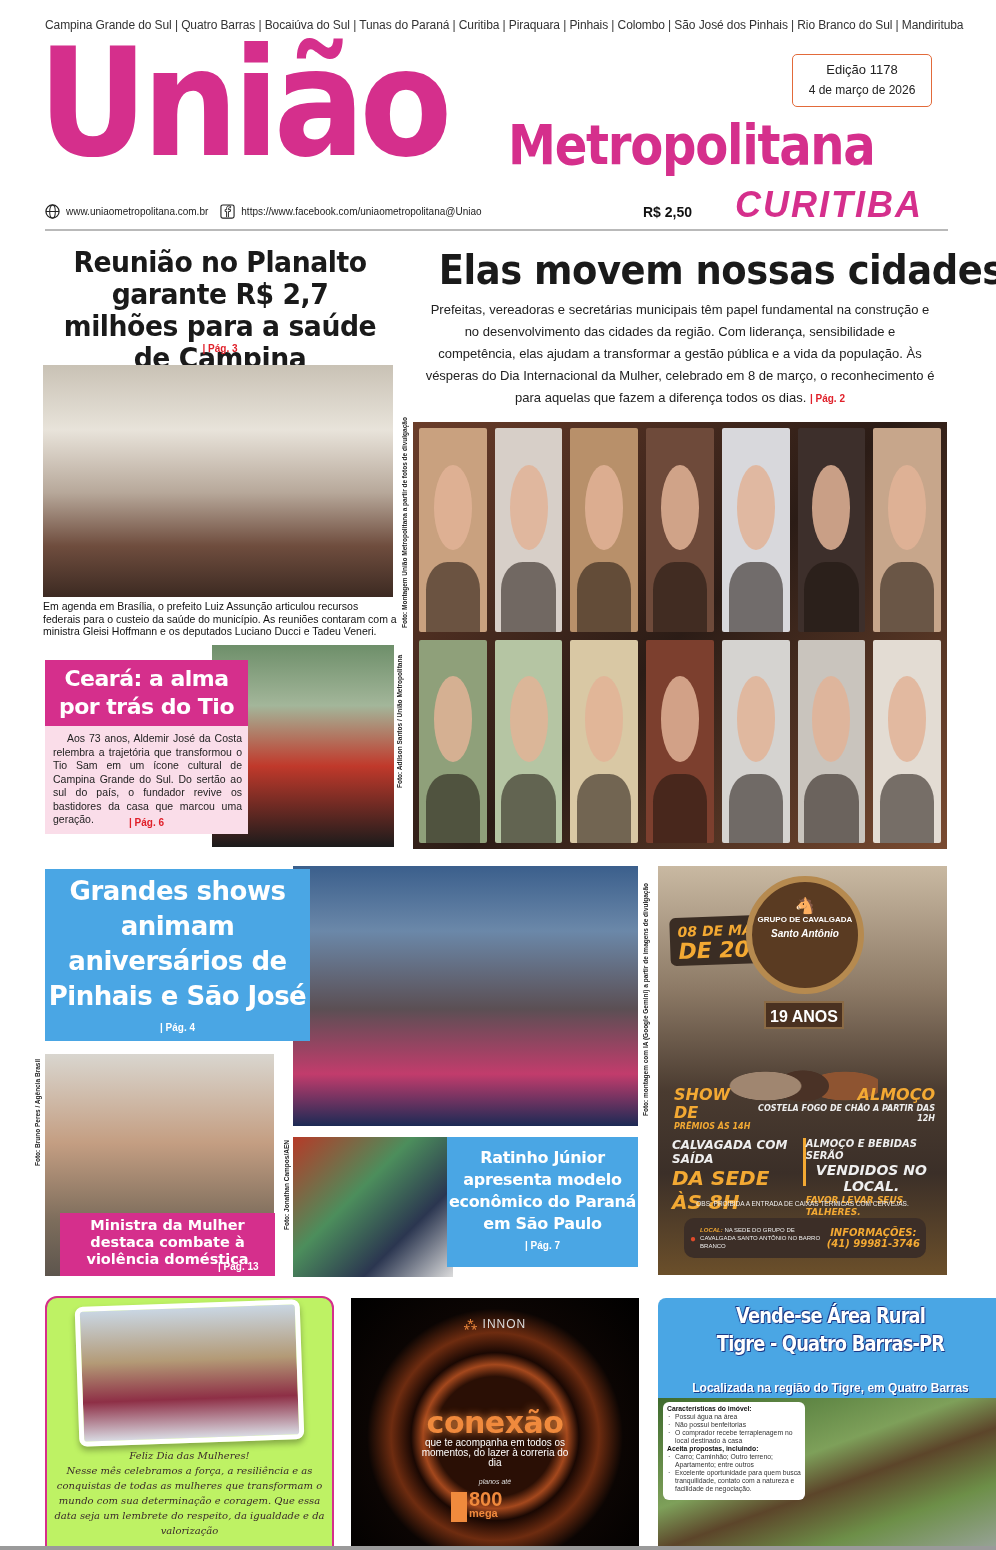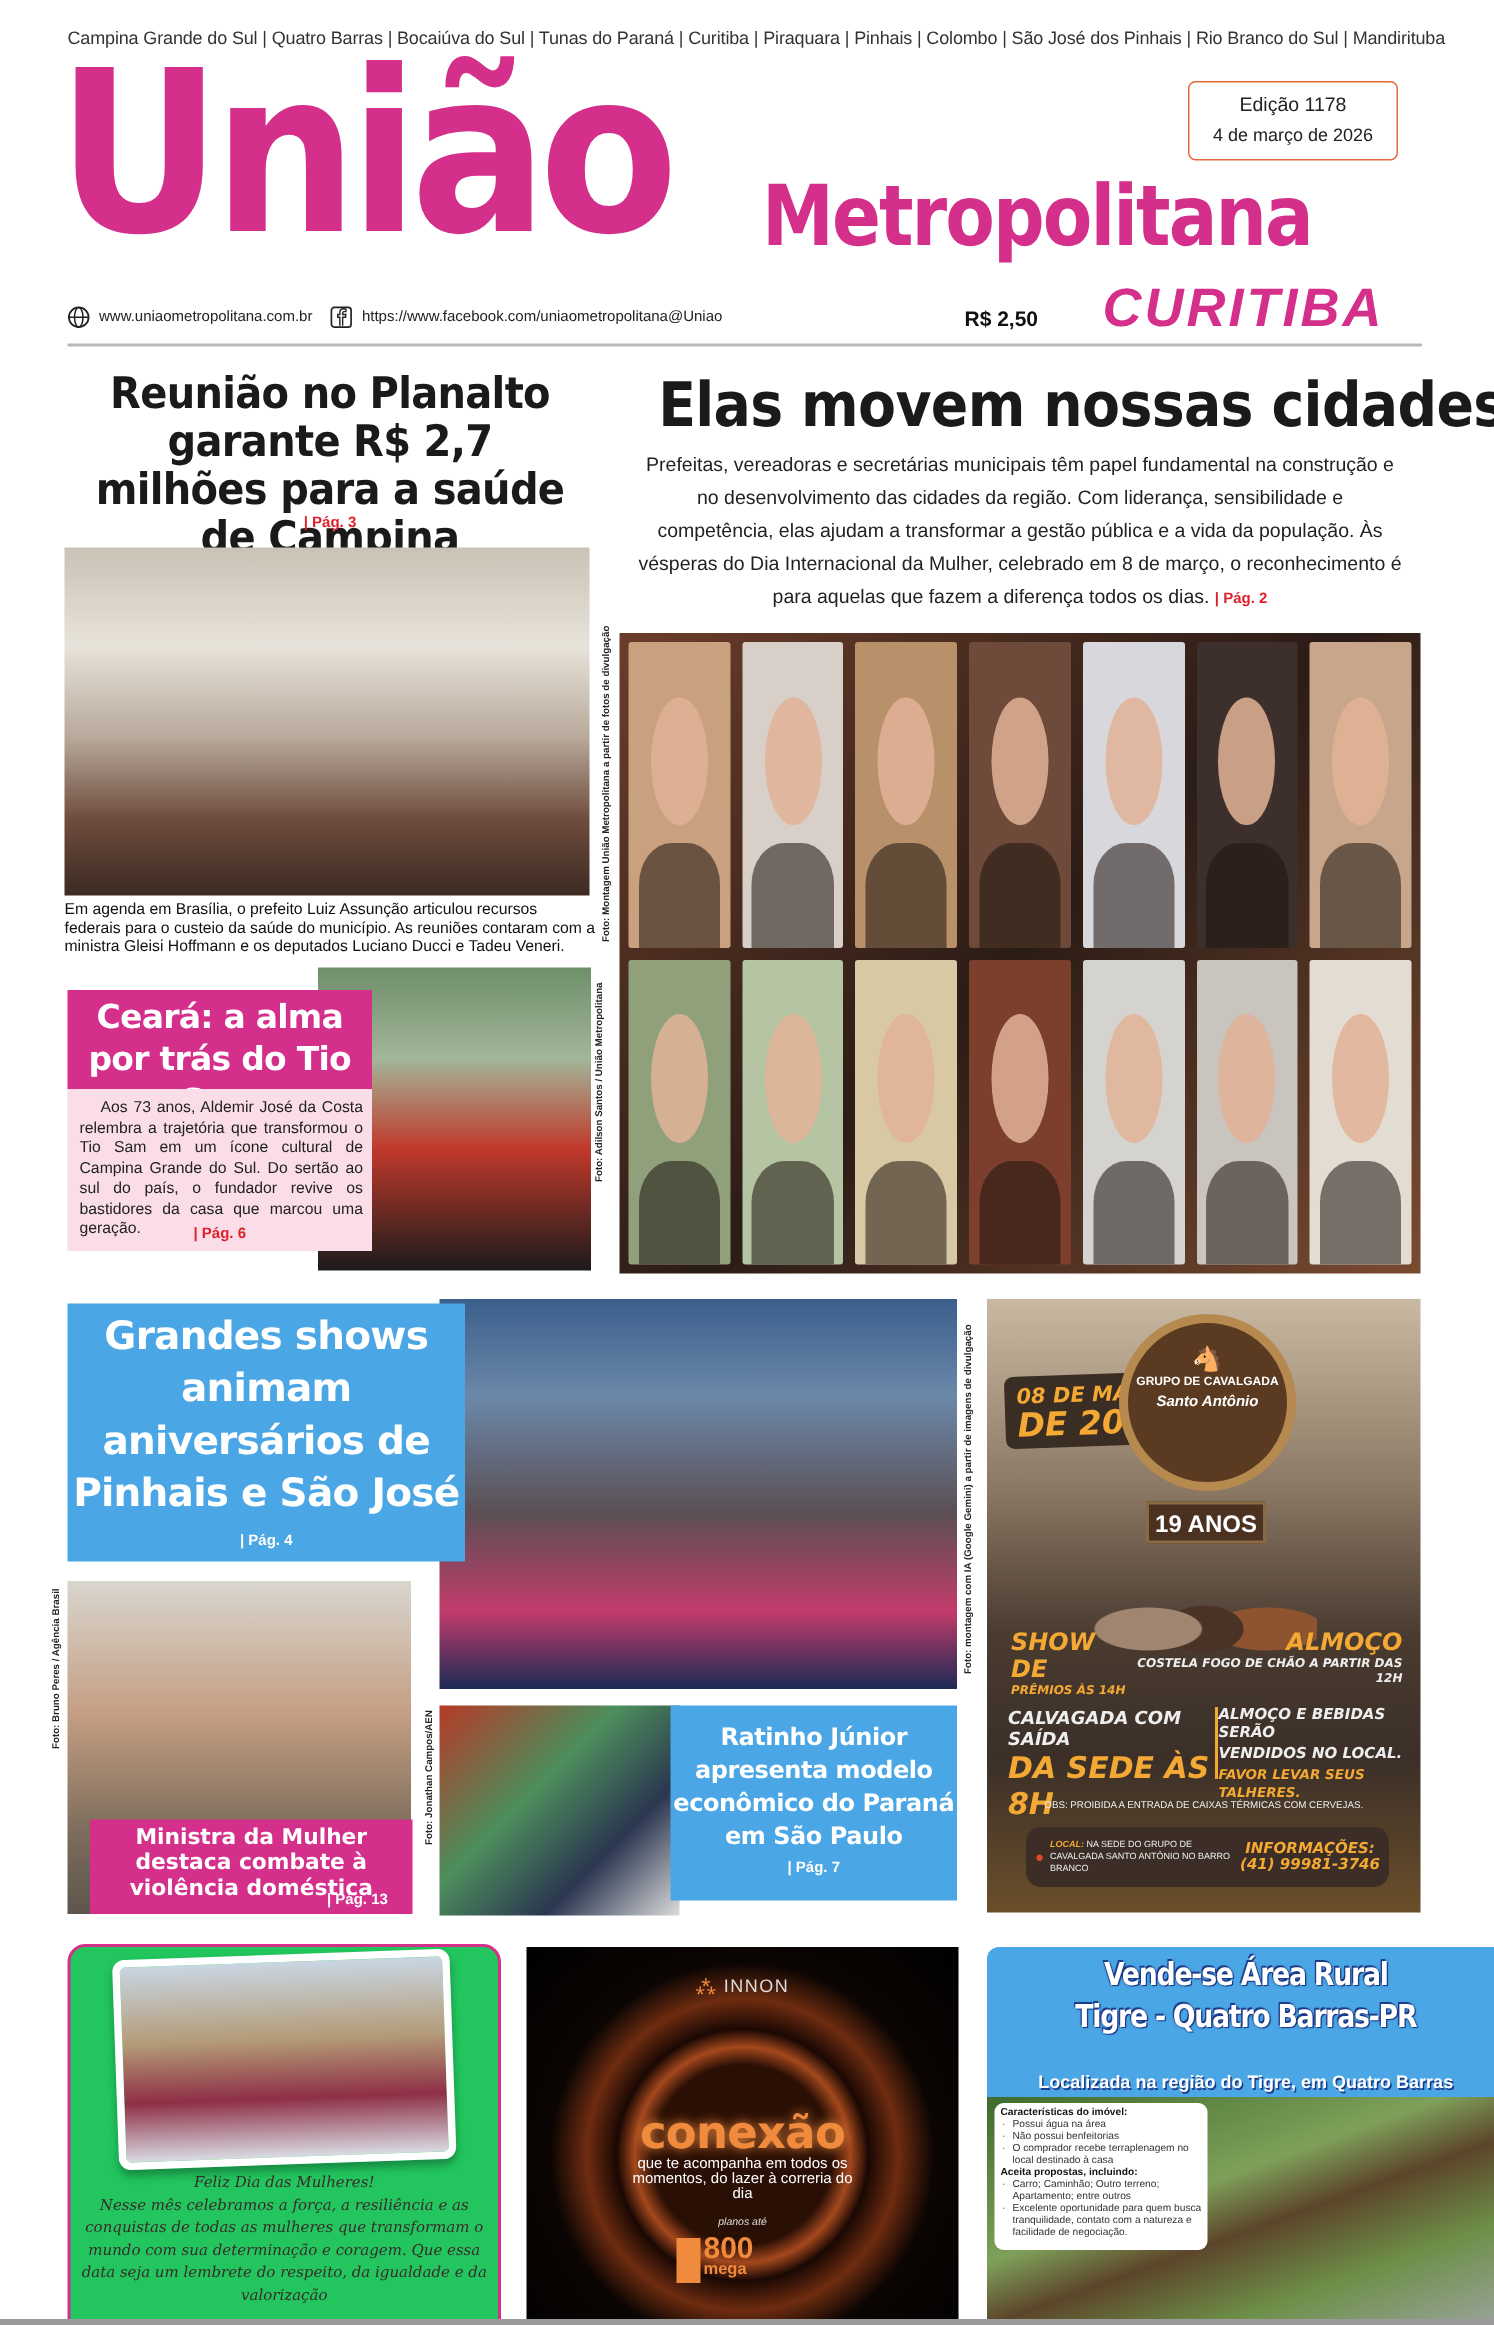--- a/index.html
+++ b/index.html
@@ -81,31 +81,31 @@
   .ad-cav .row1 { position: absolute; top: 220px; left: 16px; right: 12px; display: flex; justify-content: space-between; font-weight: bold; font-style: italic; font-family: "DejaVu Sans", sans-serif; }
   .ad-cav .row1 .l { font-size: 16px; line-height: 18px; }
   .ad-cav .row1 .l small, .ad-cav .row1 .r small { display: block; font-size: 8px; line-height: 10px; color: #f3a933; }
   .ad-cav .row1 .r { text-align: right; font-size: 16px; line-height: 18px; }
   .ad-cav .row1 .r small { color: #eee; }
   .ad-cav .row2 { position: absolute; top: 272px; left: 14px; right: 10px; display: flex; justify-content: space-between; font-weight: bold; font-style: italic; font-family: "DejaVu Sans", sans-serif; }
   .ad-cav .row2 .l { color: #eee; font-size: 12px; line-height: 14px; }
   .ad-cav .row2 .l b { color: #f3a933; font-size: 20px; display: block; line-height: 24px; }
   .ad-cav .row2 .bar { width: 3px; background: #f3a933; height: 48px; }
   .ad-cav .row2 .r { color: #eee; font-size: 10px; line-height: 12px; text-align: left; }
-  .ad-cav .row2 .r b { font-size: 10px; display: block; line-height: 16px; }
+  .ad-cav .row2 .r b { font-size: 14px; display: block; line-height: 16px; text-align: center; }
   .ad-cav .row2 .r i { color: #f3a933; font-size: 9px; display: block; }
   .ad-cav .obs { position: absolute; top: 334px; left: 0; right: 0; text-align: center; font-size: 6.5px; color: #eee; }
   .ad-cav .local { position: absolute; left: 26px; top: 352px; width: 242px; height: 40px; background: #3c2e27; border-radius: 10px; display: flex; align-items: center; padding: 0 6px; gap: 4px; }
   .ad-cav .local .pin { color: #e04a2a; font-size: 10px; }
   .ad-cav .local .addr { color: #eee; font-size: 6px; line-height: 8px; flex: 1; }
   .ad-cav .local .addr b { color: #f3a933; font-style: italic; }
   .ad-cav .local .info { color: #f3a933; font-size: 10px; line-height: 11px; font-weight: bold; font-style: italic; text-align: center; font-family: "DejaVu Sans", sans-serif; }
 
   
-  .ad-women { left: 45px; top: 1296px; width: 289px; height: 254px; background: #22c55e; border: 2px solid #d52f8c; border-radius: 12px 12px 0 0; overflow: hidden; }
+  .ad-women { left: 45px; top: 1296px; width: 289px; height: 254px; background: #bef264; border: 2px solid #d52f8c; border-radius: 12px 12px 0 0; overflow: hidden; }
   .ad-women .pic { position: absolute; left: 30px; top: 5px; width: 225px; height: 140px; background: linear-gradient(180deg,#c9d6e3 0%,#b39a76 40%,#8e2f46 70%,#d9dbe3 100%); border: 5px solid #fff; border-radius: 8px; transform: rotate(-2deg); box-shadow: 0 4px 6px rgba(0,0,0,0.3); }
   .ad-women .msg { position: absolute; left: 6px; right: 6px; top: 150px; text-align: center; font-family: "DejaVu Serif", serif; font-style: italic; font-size: 10px; line-height: 15px; color: #3a2a2a; }
 
   .ad-innon { left: 351px; top: 1298px; width: 288px; height: 252px; background: radial-gradient(circle at 50% 55%, #2a0f05 0 30%, #a4481d 36%, #1a0803 42%, #6e2c10 52%, #0b0503 64%, #000 100%); color: #fff; text-align: center; }
   .ad-innon .brand { position: absolute; top: 17px; left: 0; right: 0; font-size: 12px; letter-spacing: 1px; color: #ddd; }
   .ad-innon .big { position: absolute; top: 107px; left: 0; right: 0; font-size: 30px; font-weight: bold; color: #f08a3d; letter-spacing: -0.5px; text-shadow: 0 0 8px #f08a3d; font-family: "DejaVu Sans", sans-serif; }
   .ad-innon .sub { position: absolute; top: 140px; left: 0; right: 0; font-size: 10px; line-height: 10px; color: #fff; }
   .ad-innon .plans { position: absolute; top: 180px; left: 0; right: 0; font-size: 7px; font-style: italic; color: #ddd; }
   .ad-innon .mega { position: absolute; top: 192px; left: 118px; font-size: 20px; font-weight: bold; color: #f08a3d; line-height: 18px; text-align: left; }
   .ad-innon .mega small { display: block; font-size: 11px; line-height: 11px; }

